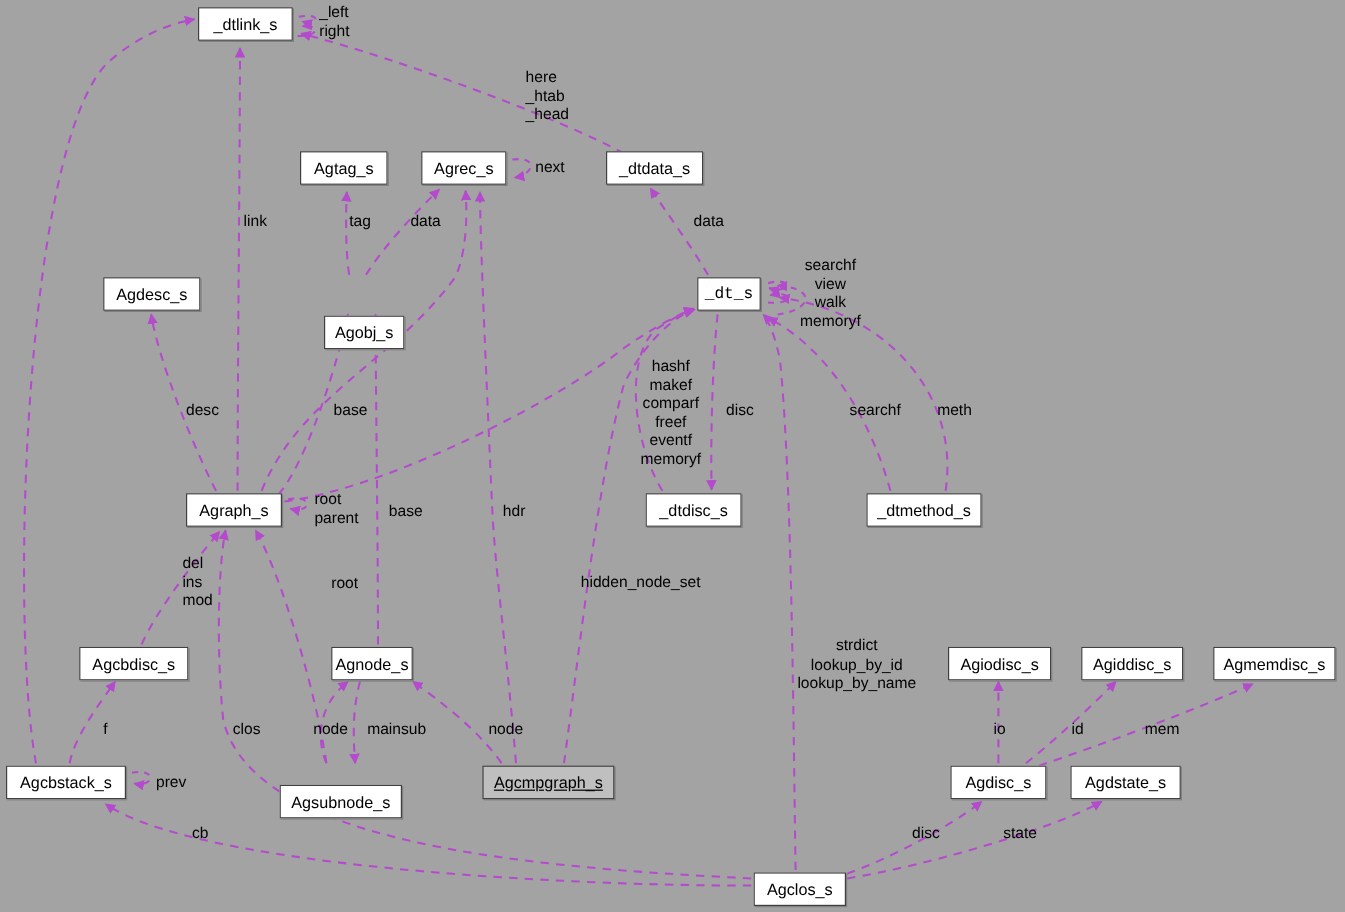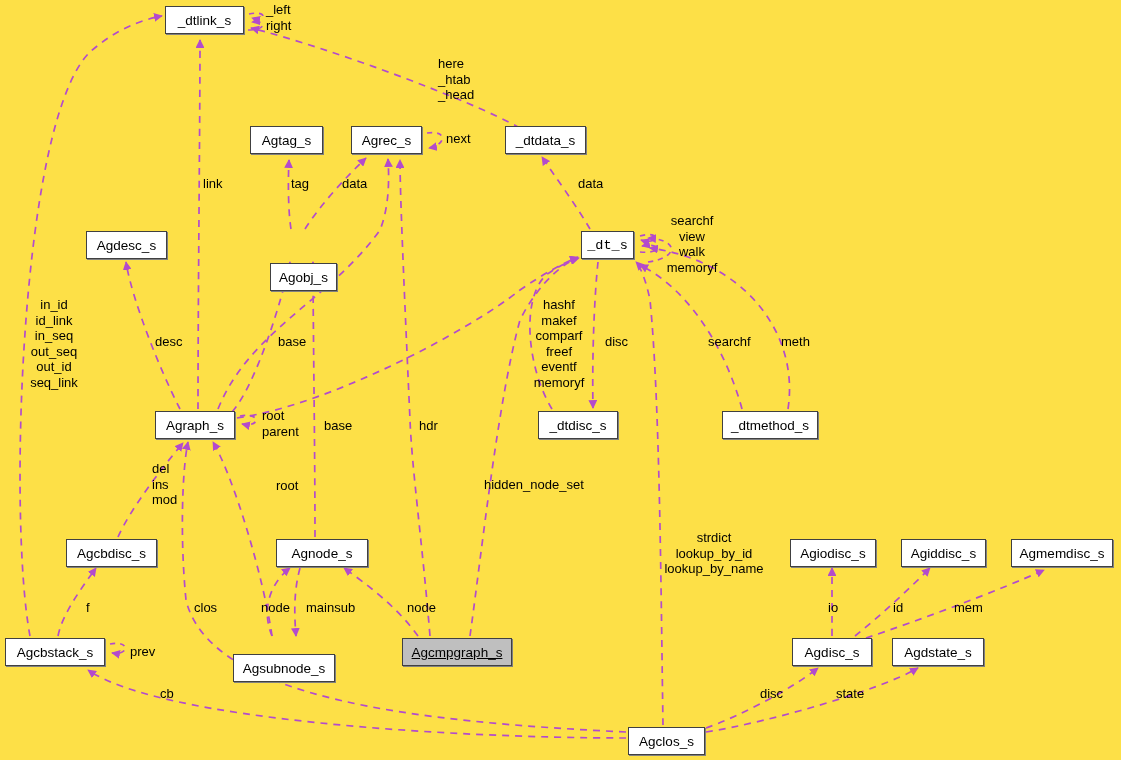--- a/index.html
+++ b/index.html
@@ -1,17 +1,17 @@
 <!DOCTYPE html>
 <html><head>
 <meta charset="utf-8">
 <title>Agcmpgraph_s collaboration diagram</title>
 <style>
   html,body{margin:0;padding:0;background:#ffffff;}
-  #canvas{position:relative;width:1121px;height:760px;background:#fde047;
+  #canvas{position:relative;width:1121px;height:760px;background:#a3a3a3;
           font-family:"Liberation Sans","DejaVu Sans",sans-serif;overflow:hidden;}
   svg#edges{position:absolute;left:0;top:0;width:1121px;height:760px;}
   .node{position:absolute;box-sizing:border-box;border:1px solid #404040;
         background:#ffffff;display:flex;align-items:center;justify-content:center;
         font-size:13.5px;color:#000000;height:28px;white-space:nowrap;
         box-shadow:1px 1px 0 0 #808080;}
   .node.hl{background:#bfbfbf;}
   .elabel{position:absolute;font-size:13px;color:#000000;white-space:pre;
           line-height:15.5px;}
   .elabel.c{text-align:center;}
@@ -133,21 +133,21 @@
   </div>
   <div class="node" style="left:538px;top:411px;width:80px;">
     <span>_dtdisc_s</span>
   </div>
   <div class="node" style="left:722px;top:411px;width:96px;">
     <span>_dtmethod_s</span>
   </div>
   <div class="node" style="left:66px;top:539px;width:91px;">
     <span>Agcbdisc_s</span>
   </div>
-  <div class="node" style="left:276px;top:539px;width:92px;">
+  <div class="node" style="left:276px;top:539px;width:68px;">
     <span>Agnode_s</span>
   </div>
   <div class="node" style="left:790px;top:539px;width:86px;">
     <span>Agiodisc_s</span>
   </div>
   <div class="node" style="left:901px;top:539px;width:85px;">
     <span>Agiddisc_s</span>
   </div>
   <div class="node" style="left:1011px;top:539px;width:102px;">
     <span>Agmemdisc_s</span>
@@ -178,26 +178,20 @@
 _head</div>
   <div class="elabel l" style="left:446px;top:131px;">next</div>
   <div class="elabel l" style="left:203px;top:176px;">link</div>
   <div class="elabel l" style="left:291px;top:176px;">tag</div>
   <div class="elabel l" style="left:342px;top:176px;">data</div>
   <div class="elabel l" style="left:578px;top:176px;">data</div>
   <div class="elabel c" style="left:655px;top:213px;width:74px;">searchf
 view
 walk
 memoryf</div>
-  <div class="elabel c" style="left:22px;top:297px;width:64px;">in_id
-id_link
-in_seq
-out_seq
-out_id
-seq_link</div>
   <div class="elabel l" style="left:155px;top:334px;">desc</div>
   <div class="elabel l" style="left:278px;top:334px;">base</div>
   <div class="elabel c" style="left:528px;top:297px;width:62px;">hashf
 makef
 comparf
 freef
 eventf
 memoryf</div>
   <div class="elabel l" style="left:605px;top:334px;">disc</div>
   <div class="elabel l" style="left:708px;top:334px;">searchf</div>

